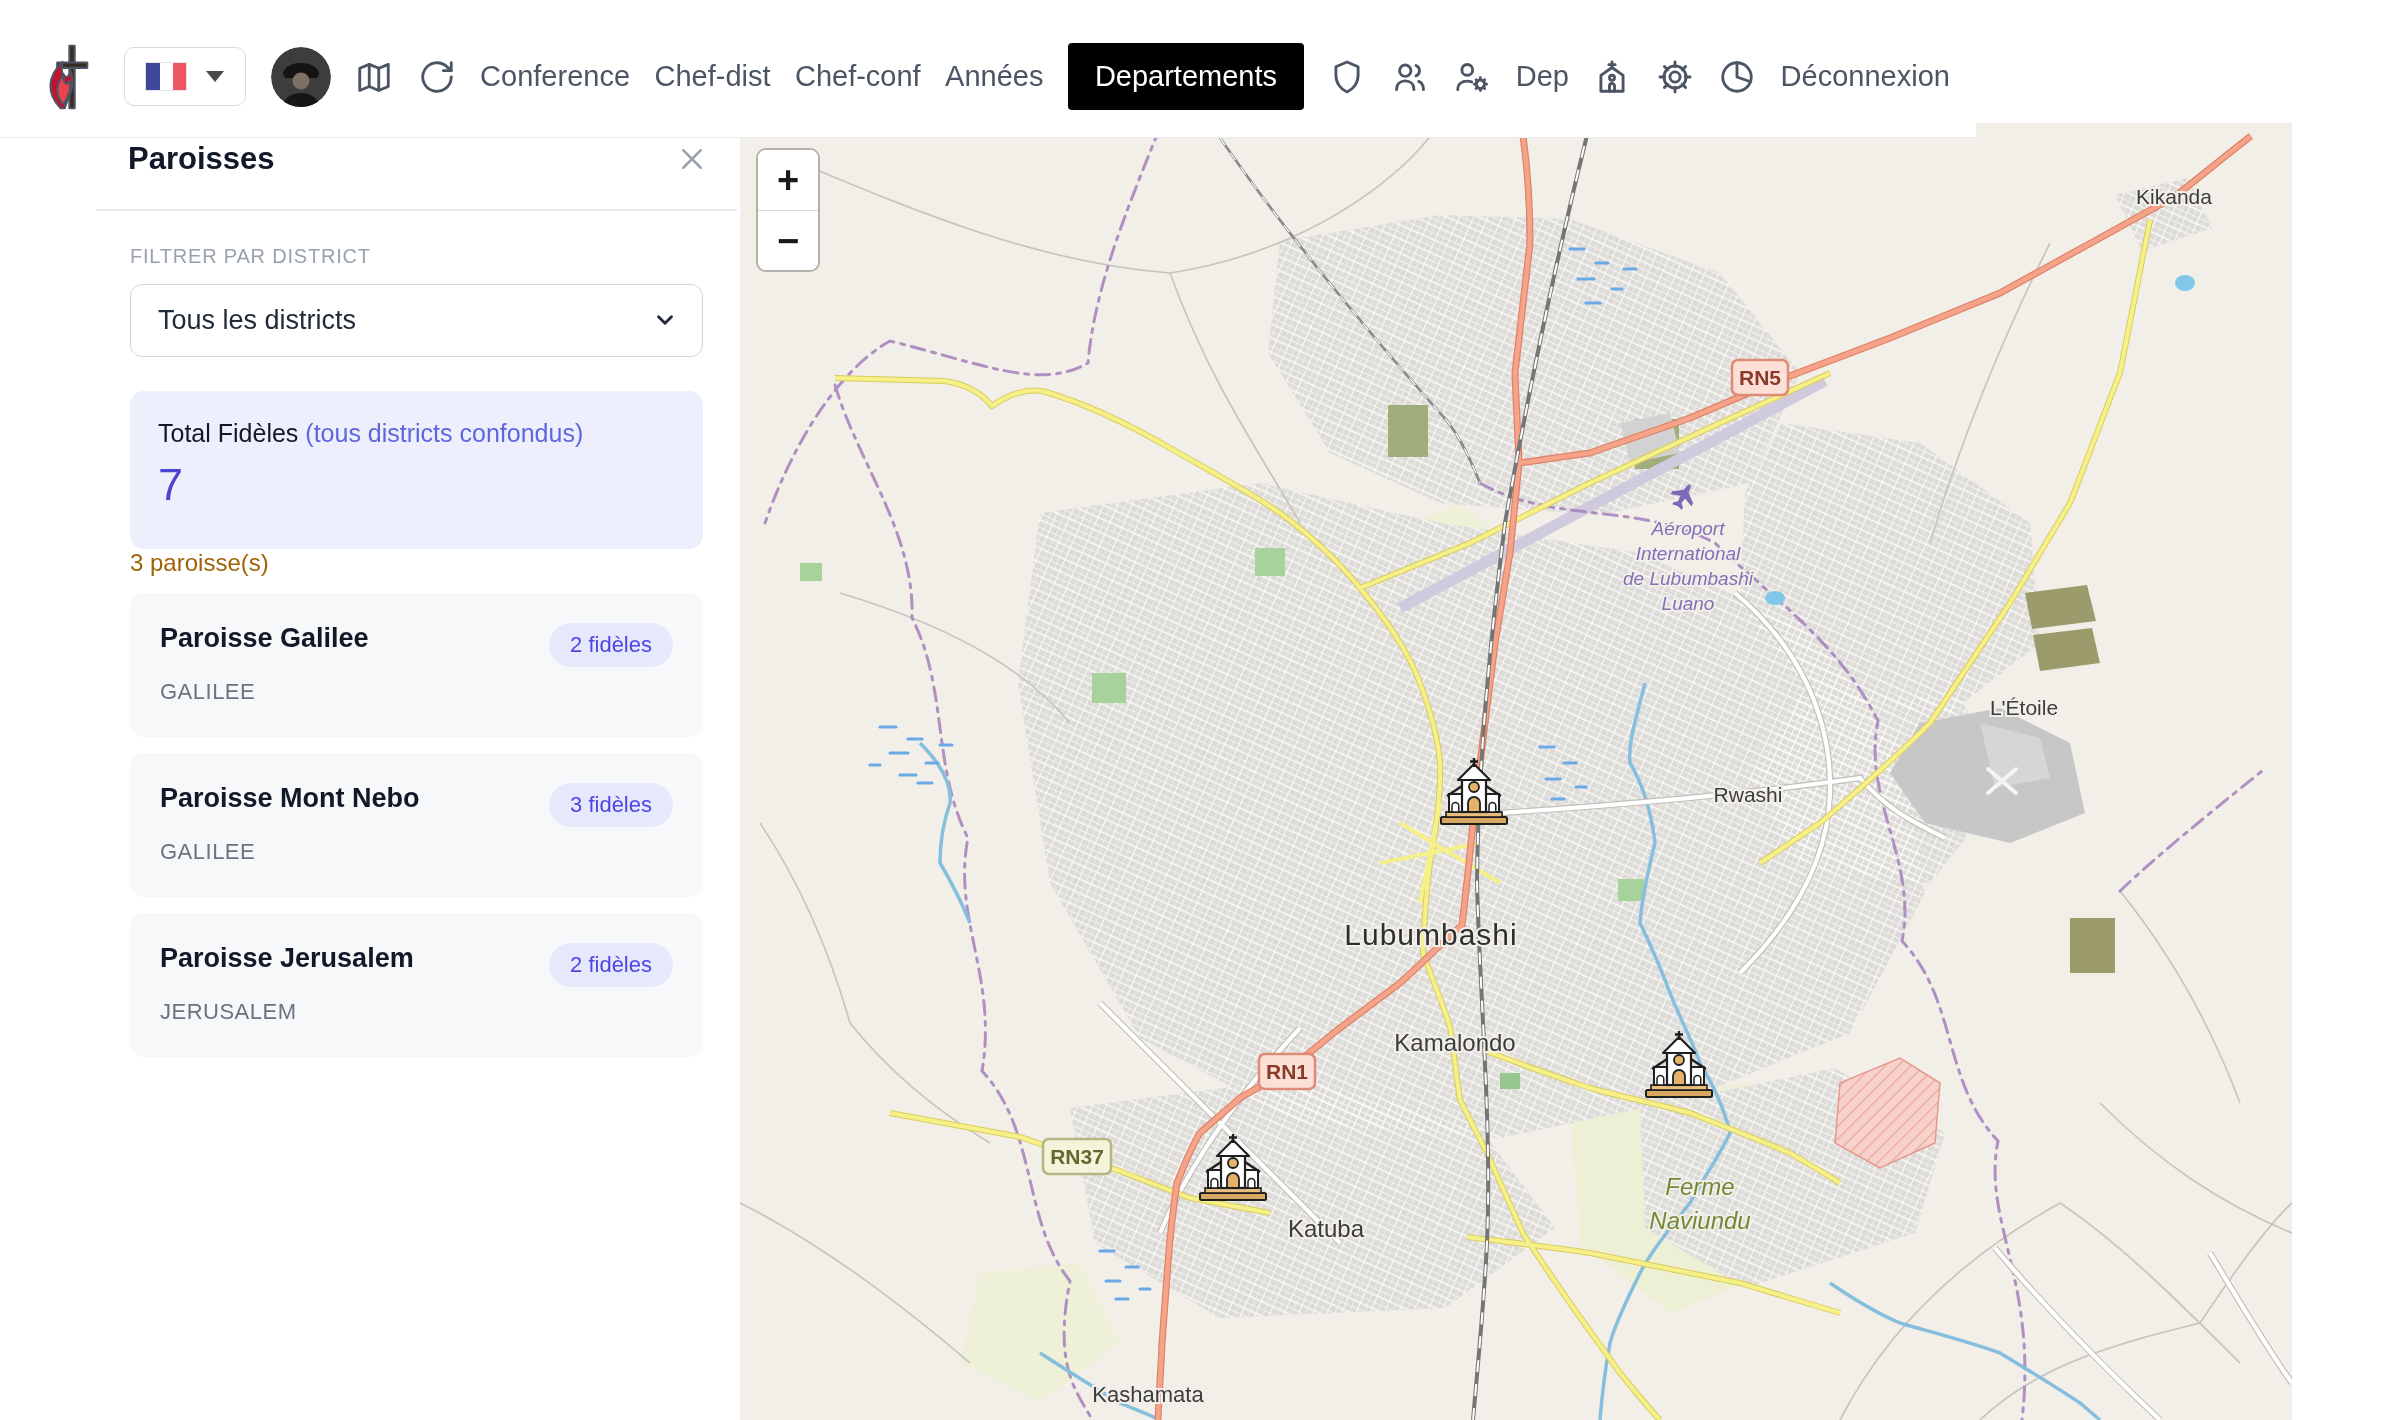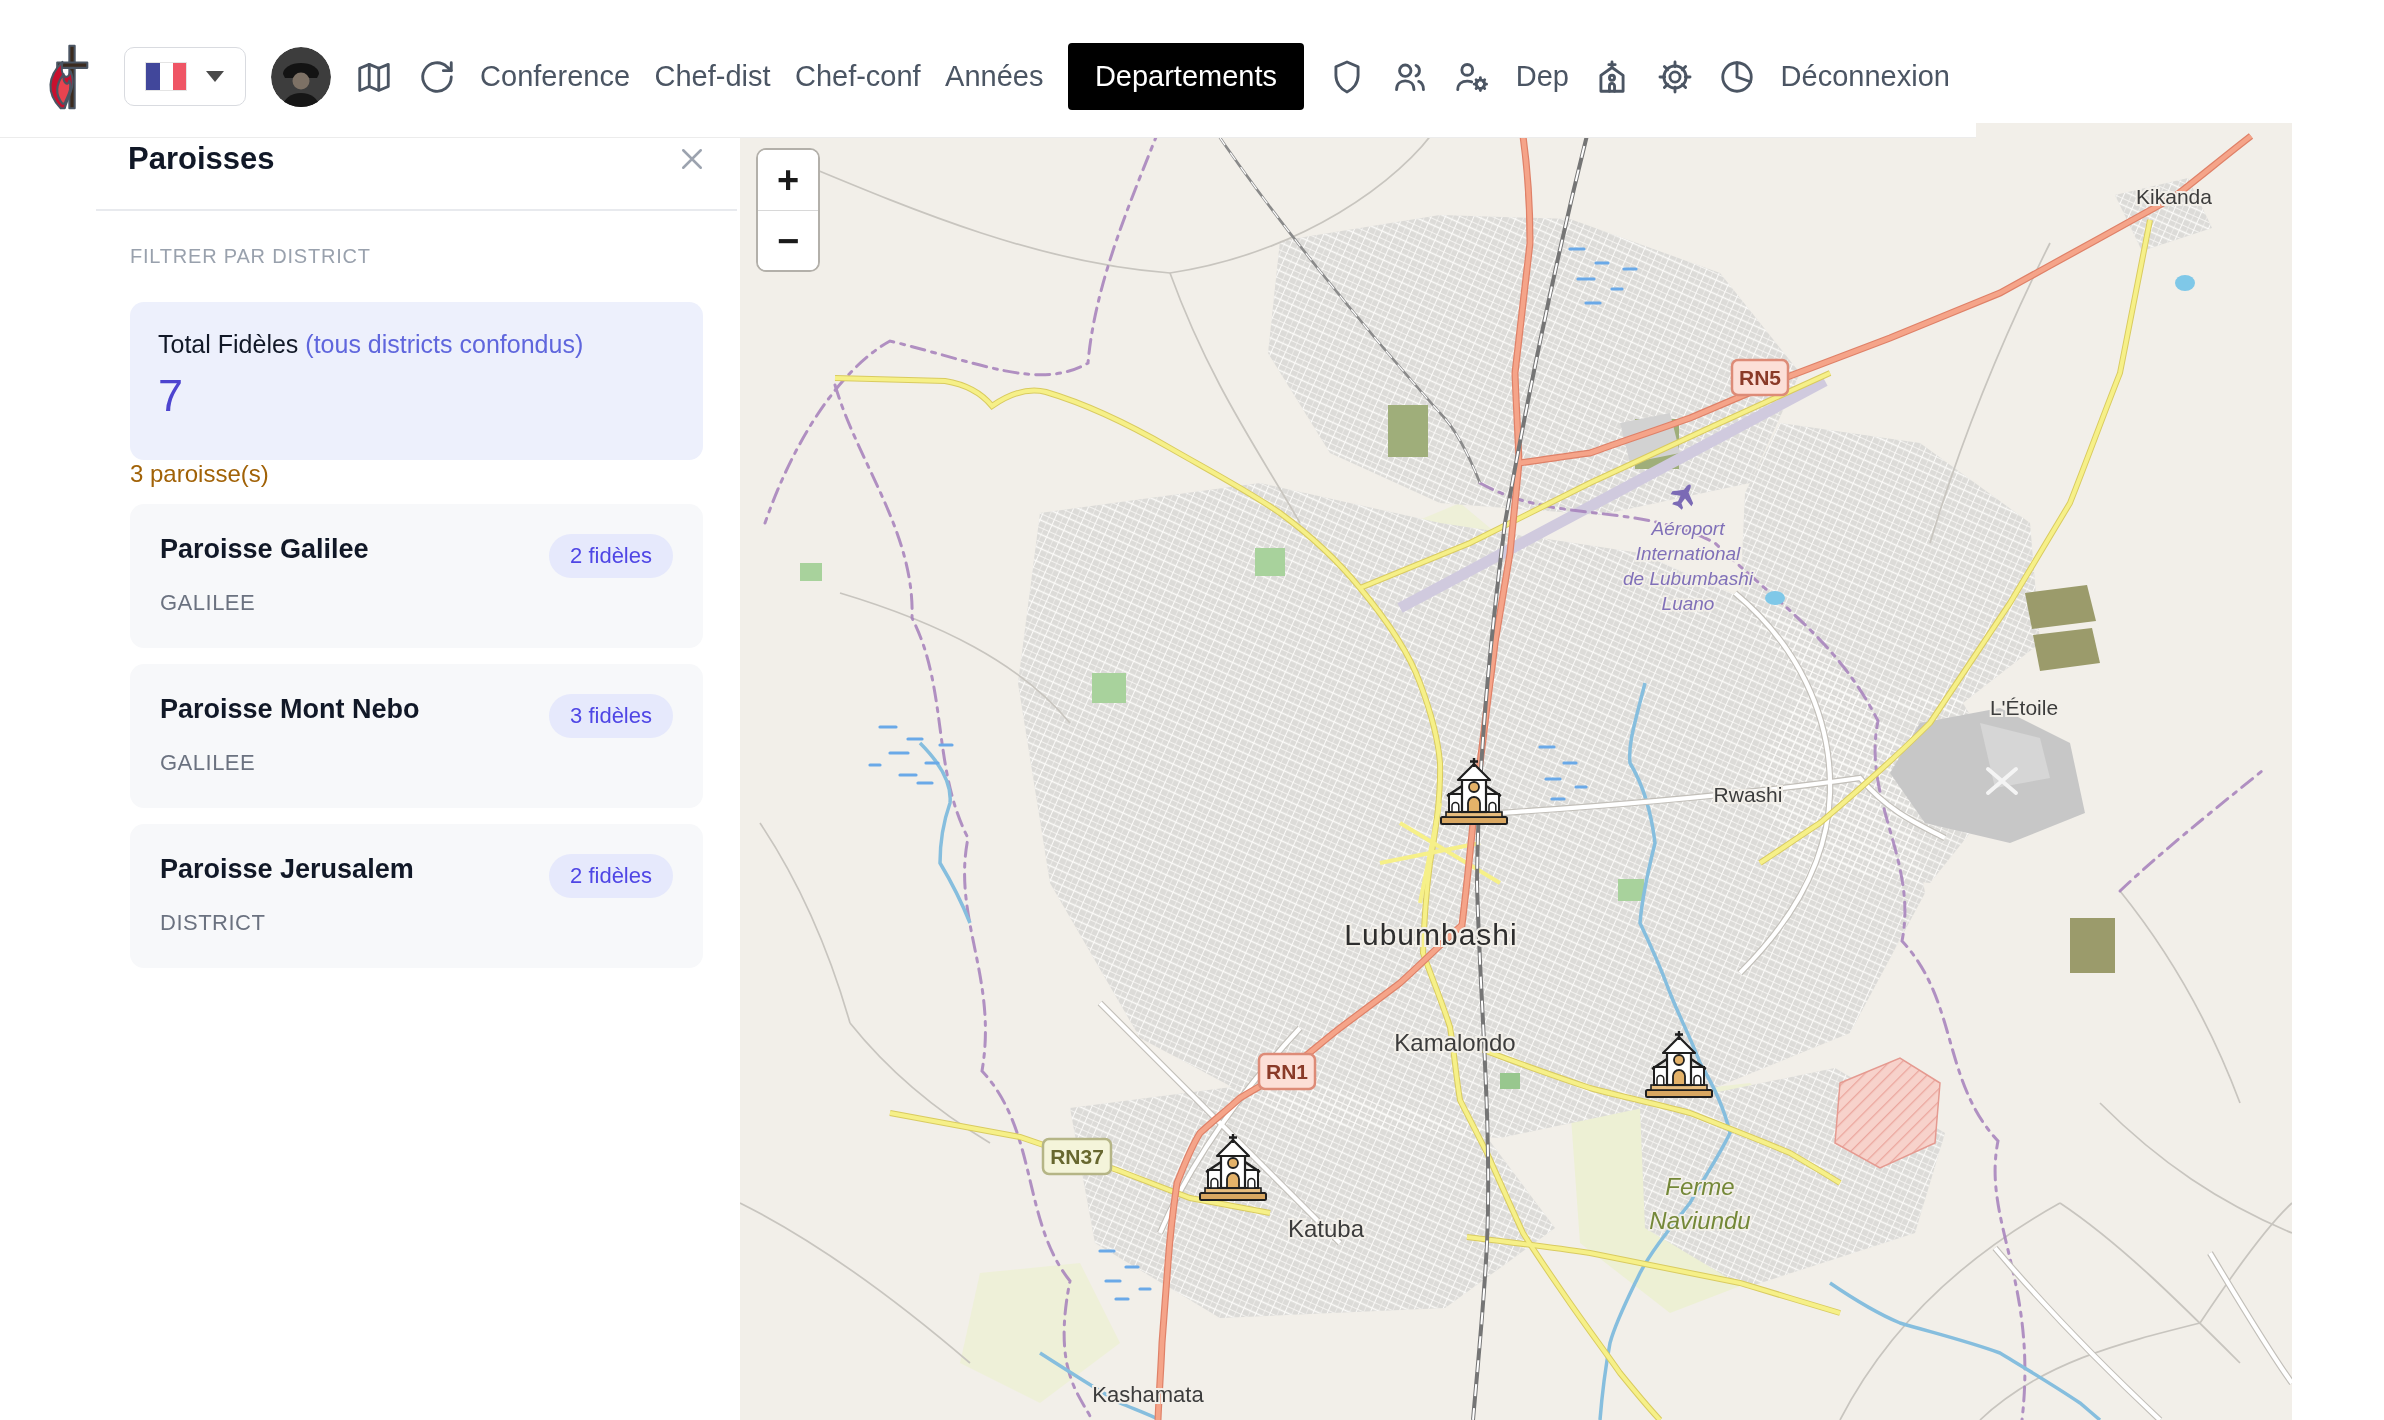--- a/index.html
+++ b/index.html
@@ -171,20 +171,26 @@
       <svg viewBox="0 0 24 24">
           <path d="M5 5 19 19M19 5 5 19"></path>
         </svg>
     </div>
   </div>
   <div class="divider"></div>
 
   <div class="sidebar-body">
     <div class="filter-label">FILTRER PAR DISTRICT</div>
 
+    <div class="select">
+      <span>Tous les districts</span>
+      <svg viewBox="0 0 24 24">
+          <path d="M6 9l6 6 6-6"></path>
+        </svg>
+    </div>
 
     <div class="total-box">
       <div class="total-line">
         <span class="total-label">Total Fidèles</span>
         <span class="total-sub">(tous districts confondus)</span>
       </div>
       <div class="total-value">7</div>
     </div>
 
     <div class="count">3 paroisse(s)</div>
@@ -203,21 +209,21 @@
         <span class="badge">3 fidèles</span>
       </div>
       <div class="card-sub">GALILEE</div>
     </div>
 
     <div class="card">
       <div class="card-row">
         <span class="card-title">Paroisse Jerusalem</span>
         <span class="badge">2 fidèles</span>
       </div>
-      <div class="card-sub">DISTRICT</div>
+      <div class="card-sub">JERUSALEM</div>
     </div>
   </div>
 </aside>
 
 <div class="mapwrap">
   <div class="zoomctl">
     <button>+</button>
     <button>−</button>
   </div>
 

